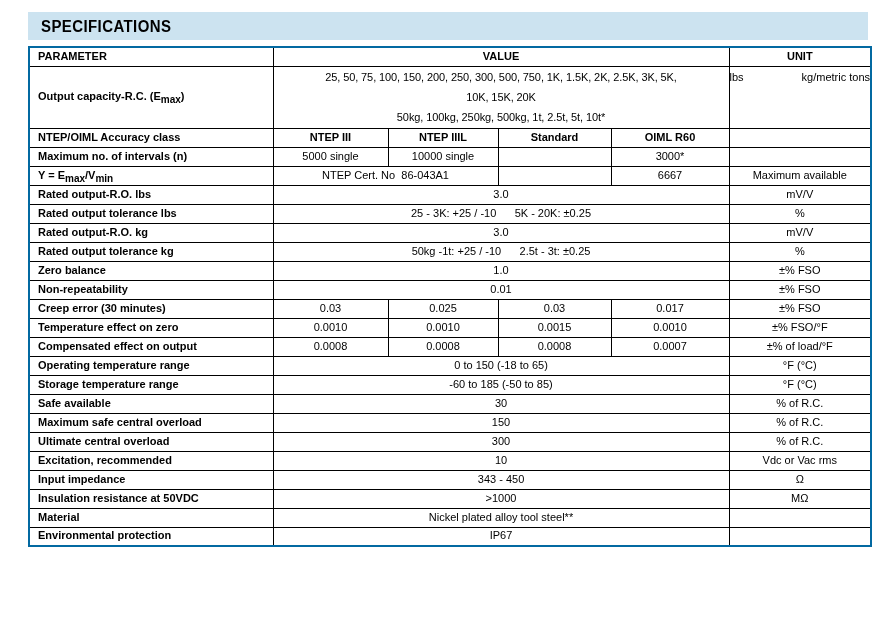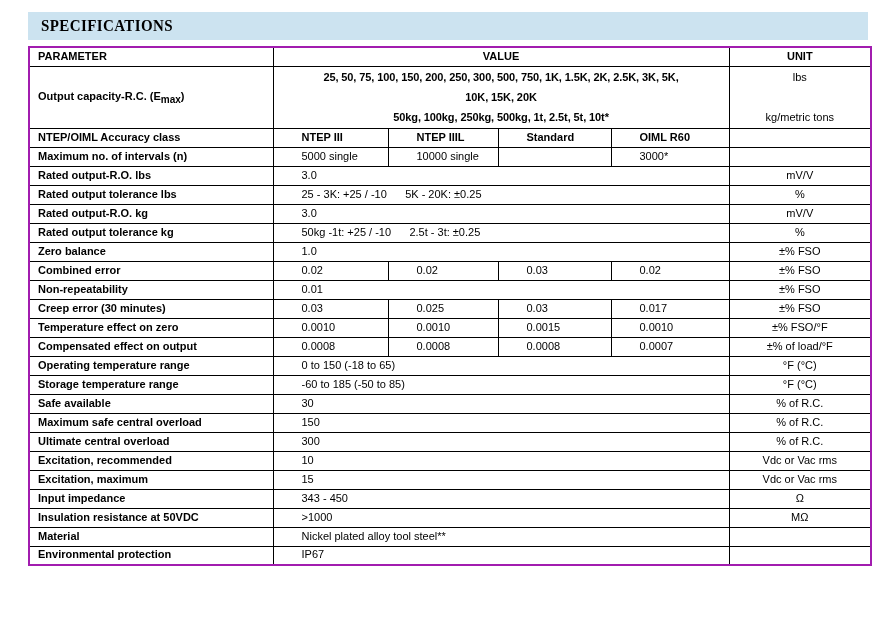--- a/index.html
+++ b/index.html
@@ -1,35 +1,35 @@
 <!DOCTYPE html>
 <html><head>
 <meta charset="utf-8">
 <style>
   html,body{margin:0;padding:0;background:#ffffff;}
   body{width:878px;height:623px;font-family:"Liberation Sans",sans-serif;color:#000;}
   .page{box-sizing:border-box;padding:12px 0 0 28px;}
   .title-bar{width:840px;height:28px;background:#cce3f0;display:flex;align-items:center;
-             box-sizing:border-box;padding-left:13px;margin-bottom:6px;font-family:Liberation Serif, serif;}
+             box-sizing:border-box;padding-left:13px;margin-bottom:6px;}
   .title-text{font-weight:bold;font-size:15px;letter-spacing:0.4px;transform:scaleY(1.05);}
-  table.spec{border-collapse:collapse;table-layout:fixed;width:842px;border:2px solid #a21caf;}
+  table.spec{border-collapse:collapse;table-layout:fixed;width:842px;border:2px solid #0369a1;}
   .spec th,.spec td{border:1px solid #000;font-size:11px;padding:0;overflow:hidden;
                     vertical-align:middle;line-height:1.25;}
   .spec thead tr{height:19px;}
   .spec tbody tr{height:19px;}
   .spec tbody tr.cap-row{height:62px;}
   th.hdr{font-weight:bold;}
   th.hdr-param,td.param{text-align:left;padding-left:8px;font-weight:bold;}
-  td.val{white-space:pre;padding-left:28px;}
+  td.val{text-align:center;white-space:pre;}
   td.val.boldcell{font-weight:bold;}
   td.unit{text-align:center;white-space:pre;}
   td.cap-val{vertical-align:middle;}
-  .cap-line{text-align:center;line-height:20px;white-space:pre;letter-spacing:-0.1px;font-weight:bold;}
+  .cap-line{text-align:center;line-height:20px;white-space:pre;letter-spacing:-0.1px;}
   td.cap-unit{vertical-align:middle;}
-  .cap-unit-inner{display:flex;flex-direction:column;justify-content:space-between;height:60px;}
+  .cap-unit-inner{display:flex;flex-direction:row;justify-content:space-between;height:60px;}
   .cap-unit-inner div{line-height:20px;text-align:center;}
   sub{font-size:10px;line-height:0;}
 </style>
 </head>
 <body>
 
 <div class="page">
 
   <div class="title-bar">
     <span class="title-text">SPECIFICATIONS</span>
@@ -76,20 +76,27 @@
         </tr>
         <tr>
           <td class="param"><span>Maximum no. of intervals (n)</span></td>
           <td class="val" colspan="1">5000 single</td>
           <td class="val" colspan="1">10000 single</td>
           <td class="val" colspan="1"></td>
           <td class="val" colspan="1">3000*</td>
           <td class="unit"></td>
         </tr>
         <tr>
+          <td class="param"><span>Y = E</span><sub>max</sub><span>/V</span><sub>min</sub></td>
+          <td class="val" colspan="2">NTEP Cert. No  86-043A1</td>
+          <td class="val" colspan="1"></td>
+          <td class="val" colspan="1">6667</td>
+          <td class="unit">Maximum available</td>
+        </tr>
+        <tr>
           <td class="param"><span>Rated output-R.O. lbs</span></td>
           <td class="val" colspan="4">3.0</td>
           <td class="unit">mV/V</td>
         </tr>
         <tr>
           <td class="param"><span>Rated output tolerance lbs</span></td>
           <td class="val" colspan="4">25 - 3K: +25 / -10      5K - 20K: ±0.25</td>
           <td class="unit">%</td>
         </tr>
         <tr>
@@ -98,28 +105,20 @@
           <td class="unit">mV/V</td>
         </tr>
         <tr>
           <td class="param"><span>Rated output tolerance kg</span></td>
           <td class="val" colspan="4">50kg -1t: +25 / -10      2.5t - 3t: ±0.25</td>
           <td class="unit">%</td>
         </tr>
         <tr>
           <td class="param"><span>Zero balance</span></td>
           <td class="val" colspan="4">1.0</td>
-          <td class="unit">±% FSO</td>
-        </tr>
-        <tr>
-          <td class="param"><span>Combined error</span></td>
-          <td class="val" colspan="1">0.02</td>
-          <td class="val" colspan="1">0.02</td>
-          <td class="val" colspan="1">0.03</td>
-          <td class="val" colspan="1">0.02</td>
           <td class="unit">±% FSO</td>
         </tr>
         <tr>
           <td class="param"><span>Non-repeatability</span></td>
           <td class="val" colspan="4">0.01</td>
           <td class="unit">±% FSO</td>
         </tr>
         <tr>
           <td class="param"><span>Creep error (30 minutes)</span></td>
           <td class="val" colspan="1">0.03</td>
@@ -168,25 +167,20 @@
           <td class="param"><span>Ultimate central overload</span></td>
           <td class="val" colspan="4">300</td>
           <td class="unit">% of R.C.</td>
         </tr>
         <tr>
           <td class="param"><span>Excitation, recommended</span></td>
           <td class="val" colspan="4">10</td>
           <td class="unit">Vdc or Vac rms</td>
         </tr>
         <tr>
-          <td class="param"><span>Excitation, maximum</span></td>
-          <td class="val" colspan="4">15</td>
-          <td class="unit">Vdc or Vac rms</td>
-        </tr>
-        <tr>
           <td class="param"><span>Input impedance</span></td>
           <td class="val" colspan="4">343 - 450</td>
           <td class="unit">Ω</td>
         </tr>
         <tr>
           <td class="param"><span>Insulation resistance at 50VDC</span></td>
           <td class="val" colspan="4">&gt;1000</td>
           <td class="unit">MΩ</td>
         </tr>
         <tr>

